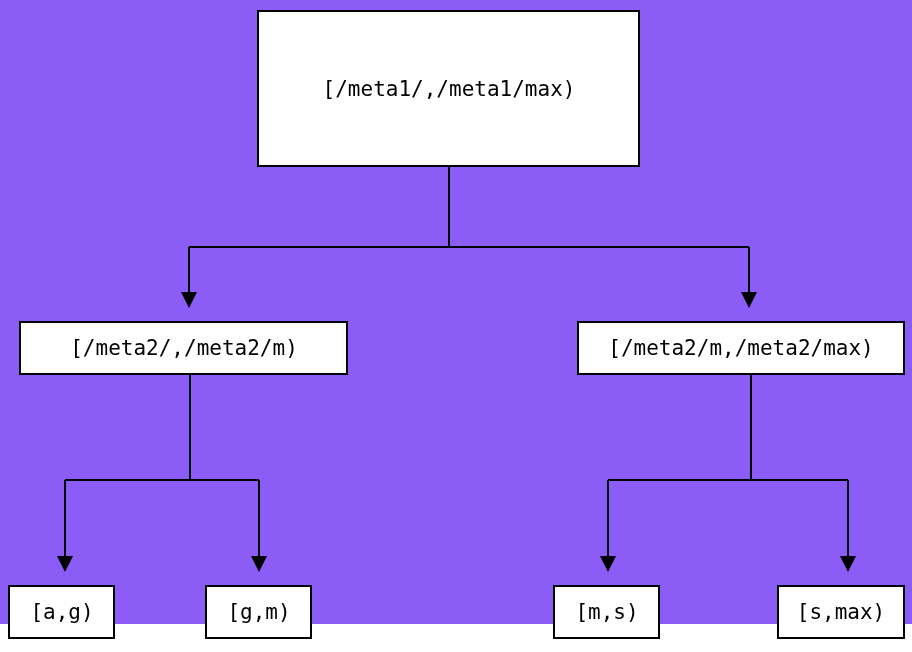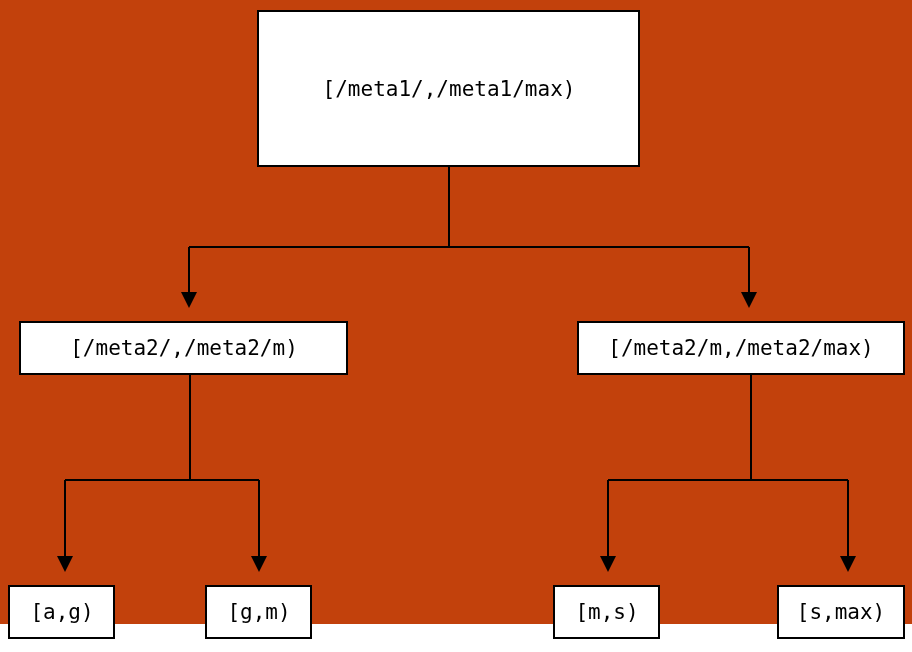--- a/index.html
+++ b/index.html
@@ -11,21 +11,21 @@
   body {
     width: 912px;
     height: 652px;
     font-family: "DejaVu Sans Mono", "Liberation Mono", monospace;
     overflow: hidden;
   }
   #diagram-root {
     position: relative;
     width: 912px;
     height: 624px;
-    background: #c2410c;
+    background: #8b5cf6;
   }
   svg#tree-svg {
     display: block;
     width: 912px;
     height: 652px;
   }
   .node-box {
     fill: #ffffff;
     stroke: #000000;
     stroke-width: 2.2;

